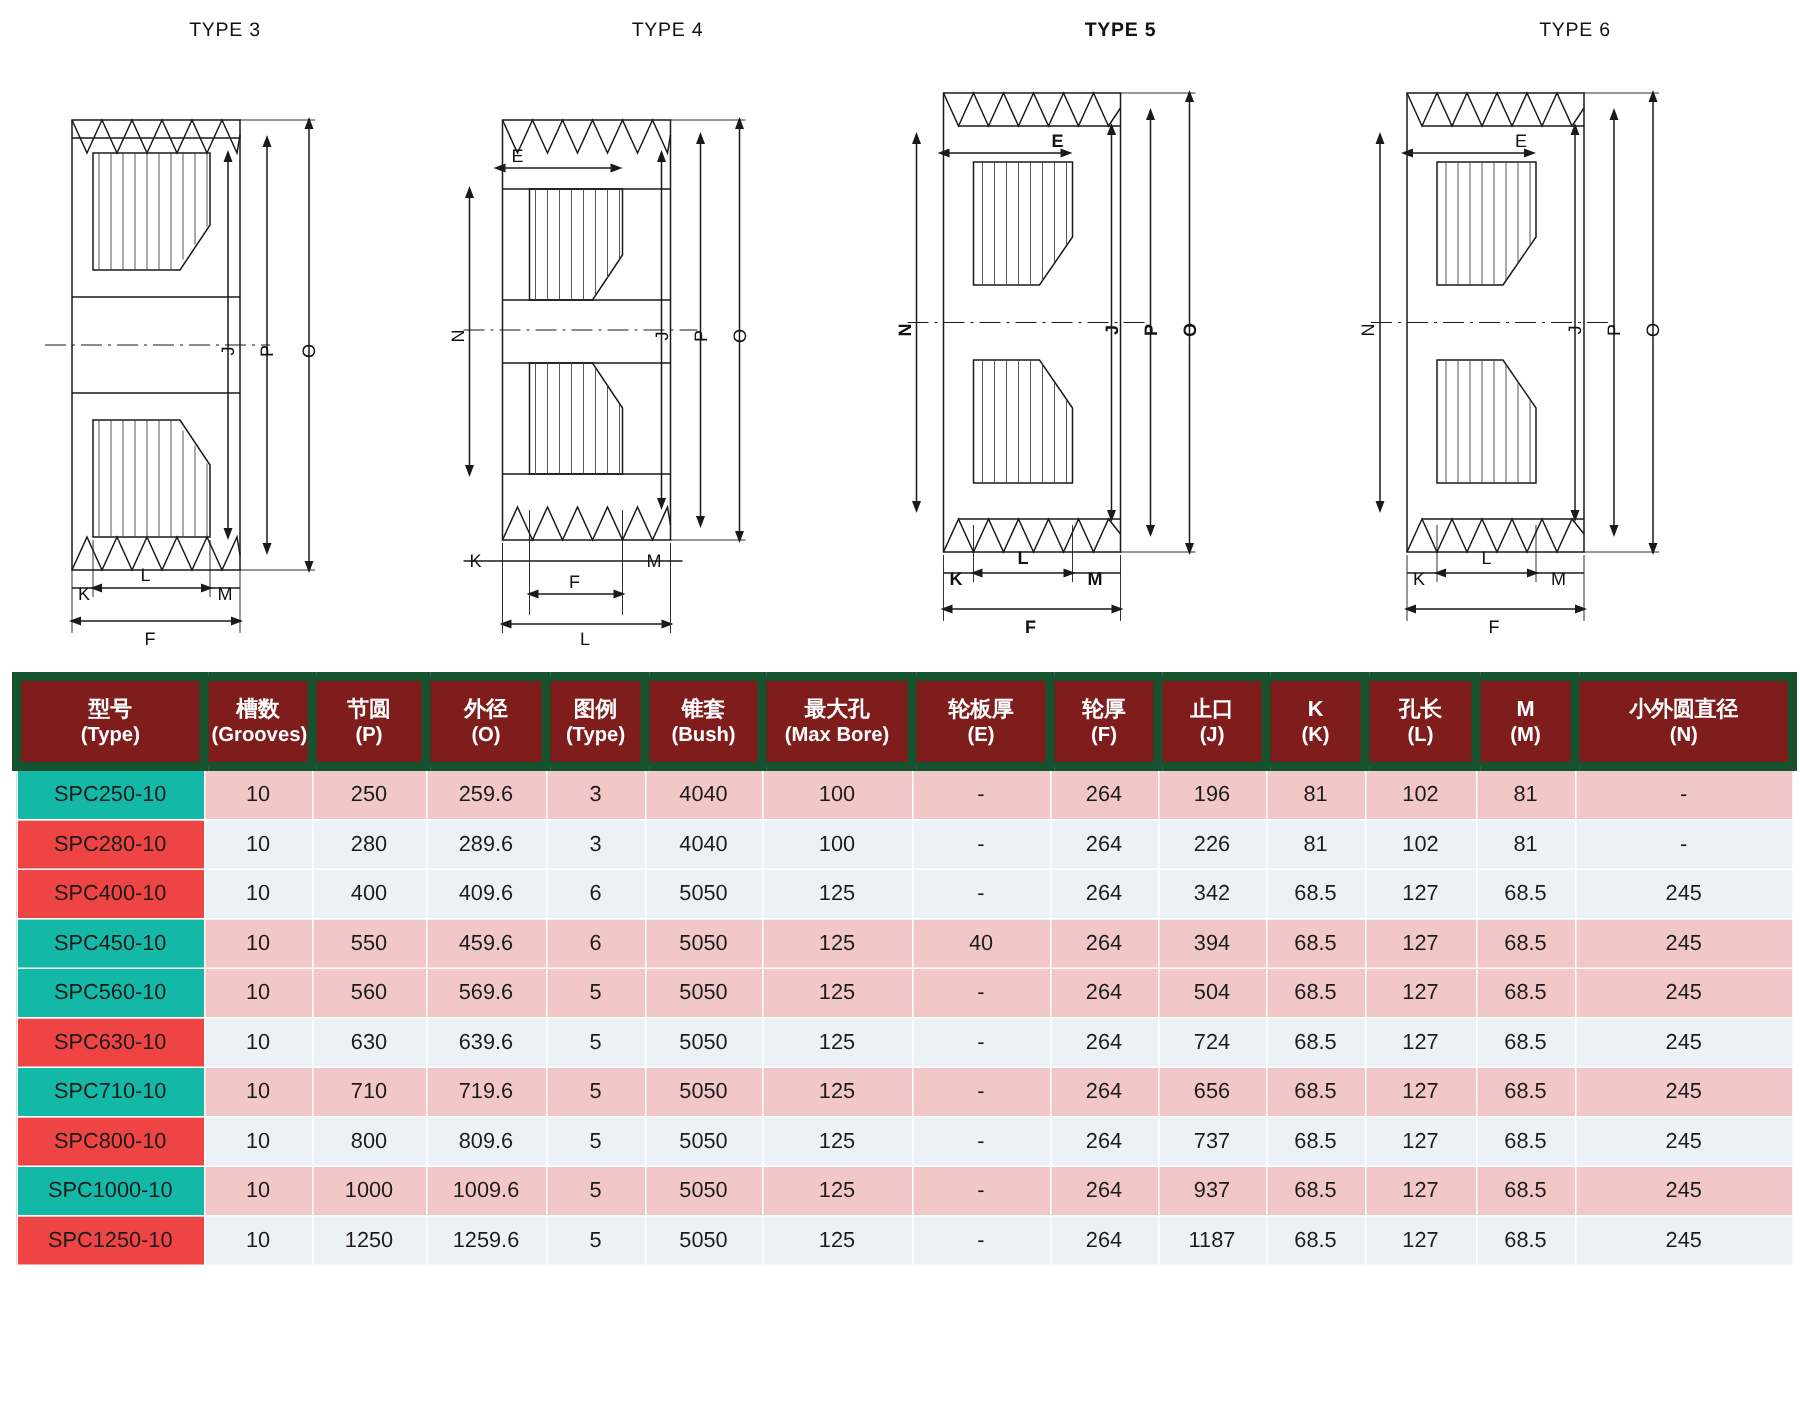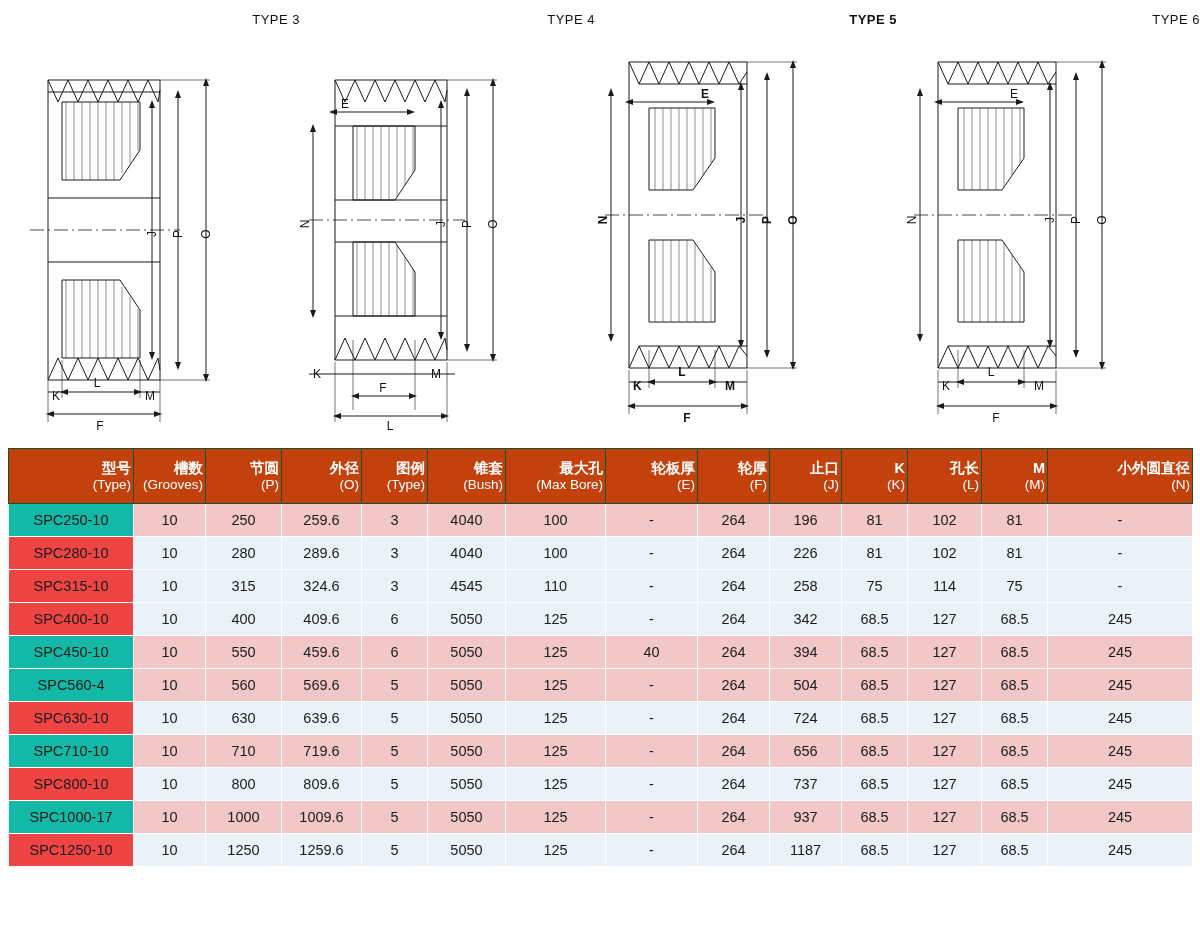--- a/index.html
+++ b/index.html
@@ -30,21 +30,21 @@
     position: absolute;
     top: 0;
     width: 300px;
     height: 438px;
   }
   .fig-title {
     position: absolute;
     top: 12px;
     left: 0;
     width: 300px;
-    text-align: right;
+    text-align: center;
     font-size: 13px;
     letter-spacing: .5px;
     color: #111;
   }
   .fig svg {
     position: absolute;
     top: 30px;
     left: 0;
   }
 
@@ -55,34 +55,34 @@
     top: 448px;
     width: 1184px;
   }
   table.spec {
     border-collapse: collapse;
     width: 1184px;
     table-layout: fixed;
     font-size: 14px;
   }
   table.spec th {
-    background: #c2410c;
+    background: #7f1d1d;
     color: #ffffff;
-    border: 1px solid #14532d;
+    border: 6px solid #14532d;
     font-weight: bold;
     line-height: 1.25;
     padding: 5px 2px;
     font-size: 14.5px;
-    text-align: right;
+    text-align: center;
     vertical-align: middle;
     height: 44px;
   }
   table.spec th .sub {
     display: block;
-    font-weight: normal;
+    font-weight: bold;
     font-size: 13.5px;
   }
   table.spec td {
     border: 1px solid #ffffff;
     text-align: center;
     vertical-align: middle;
     height: 30px;
     font-size: 14.5px;
     color: #1b1b1b;
   }
@@ -474,36 +474,20 @@
             <td class="c6">100</td>
             <td class="c7">-</td>
             <td class="c8">264</td>
             <td class="c9">226</td>
             <td class="c10">81</td>
             <td class="c11">102</td>
             <td class="c12">81</td>
             <td class="c13">-</td>
           </tr>
           <tr class="even">
-            <td class="c0">SPC315-10</td>
-            <td class="c1">10</td>
-            <td class="c2">315</td>
-            <td class="c3">324.6</td>
-            <td class="c4">3</td>
-            <td class="c5">4545</td>
-            <td class="c6">110</td>
-            <td class="c7">-</td>
-            <td class="c8">264</td>
-            <td class="c9">258</td>
-            <td class="c10">75</td>
-            <td class="c11">114</td>
-            <td class="c12">75</td>
-            <td class="c13">-</td>
-          </tr>
-          <tr class="even">
             <td class="c0">SPC400-10</td>
             <td class="c1">10</td>
             <td class="c2">400</td>
             <td class="c3">409.6</td>
             <td class="c4">6</td>
             <td class="c5">5050</td>
             <td class="c6">125</td>
             <td class="c7">-</td>
             <td class="c8">264</td>
             <td class="c9">342</td>
@@ -522,21 +506,21 @@
             <td class="c6">125</td>
             <td class="c7">40</td>
             <td class="c8">264</td>
             <td class="c9">394</td>
             <td class="c10">68.5</td>
             <td class="c11">127</td>
             <td class="c12">68.5</td>
             <td class="c13">245</td>
           </tr>
           <tr class="odd">
-            <td class="c0">SPC560-4</td>
+            <td class="c0">SPC560-10</td>
             <td class="c1">10</td>
             <td class="c2">560</td>
             <td class="c3">569.6</td>
             <td class="c4">5</td>
             <td class="c5">5050</td>
             <td class="c6">125</td>
             <td class="c7">-</td>
             <td class="c8">264</td>
             <td class="c9">504</td>
             <td class="c10">68.5</td>
@@ -586,21 +570,21 @@
             <td class="c6">125</td>
             <td class="c7">-</td>
             <td class="c8">264</td>
             <td class="c9">737</td>
             <td class="c10">68.5</td>
             <td class="c11">127</td>
             <td class="c12">68.5</td>
             <td class="c13">245</td>
           </tr>
           <tr class="odd">
-            <td class="c0">SPC1000-17</td>
+            <td class="c0">SPC1000-10</td>
             <td class="c1">10</td>
             <td class="c2">1000</td>
             <td class="c3">1009.6</td>
             <td class="c4">5</td>
             <td class="c5">5050</td>
             <td class="c6">125</td>
             <td class="c7">-</td>
             <td class="c8">264</td>
             <td class="c9">937</td>
             <td class="c10">68.5</td>

